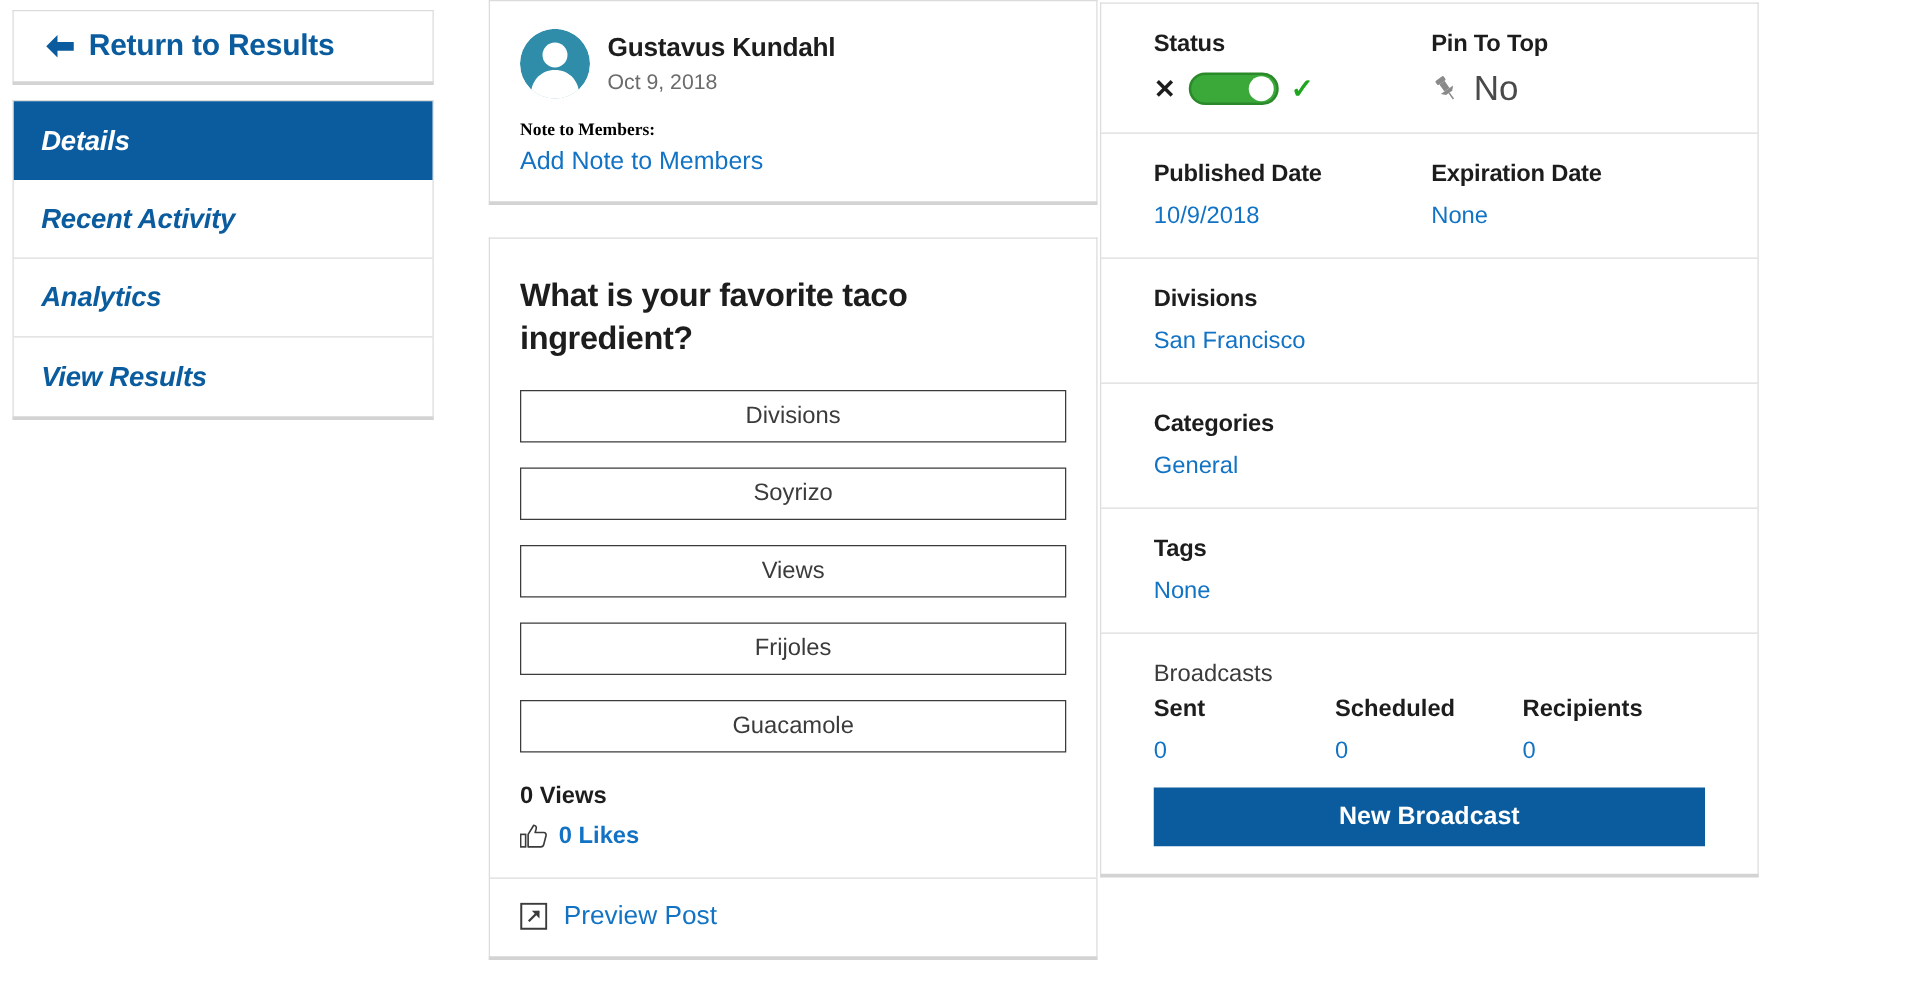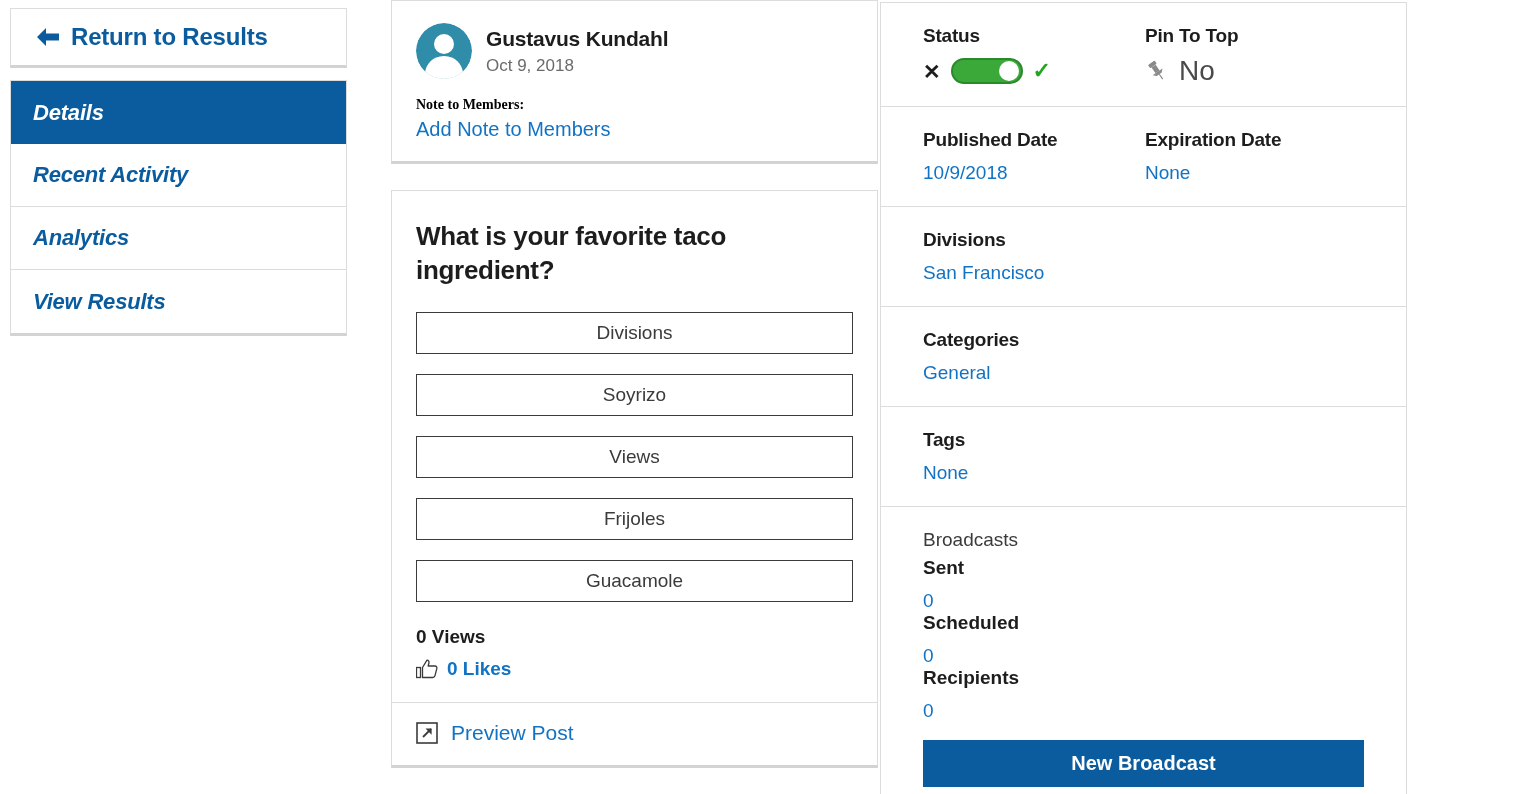--- a/index.html
+++ b/index.html
@@ -242,21 +242,21 @@
   }
 
   .pin-row { display: flex; align-items: center; gap: 10px; height: 26px; }
   .pin-text { font-size: 28px; color: #4a4a4a; }
 
   .broadcast-title {
     font-size: 19px;
     color: #3b3b3b;
     margin-bottom: 6px;
   }
-  .bc-grid { display: flex; flex-direction: column; }
+  .bc-grid { display: flex; }
   .bc-col { flex: 0 0 auto; }
   .bc-col.b1 { width: 145px; }
   .bc-col.b2 { width: 150px; }
   .bc-head {
     font-size: 19px;
     font-weight: bold;
     color: #1d1d1d;
     margin-bottom: 11px;
   }
   .bc-val { font-size: 19px; color: #1273c4; cursor: pointer; }

